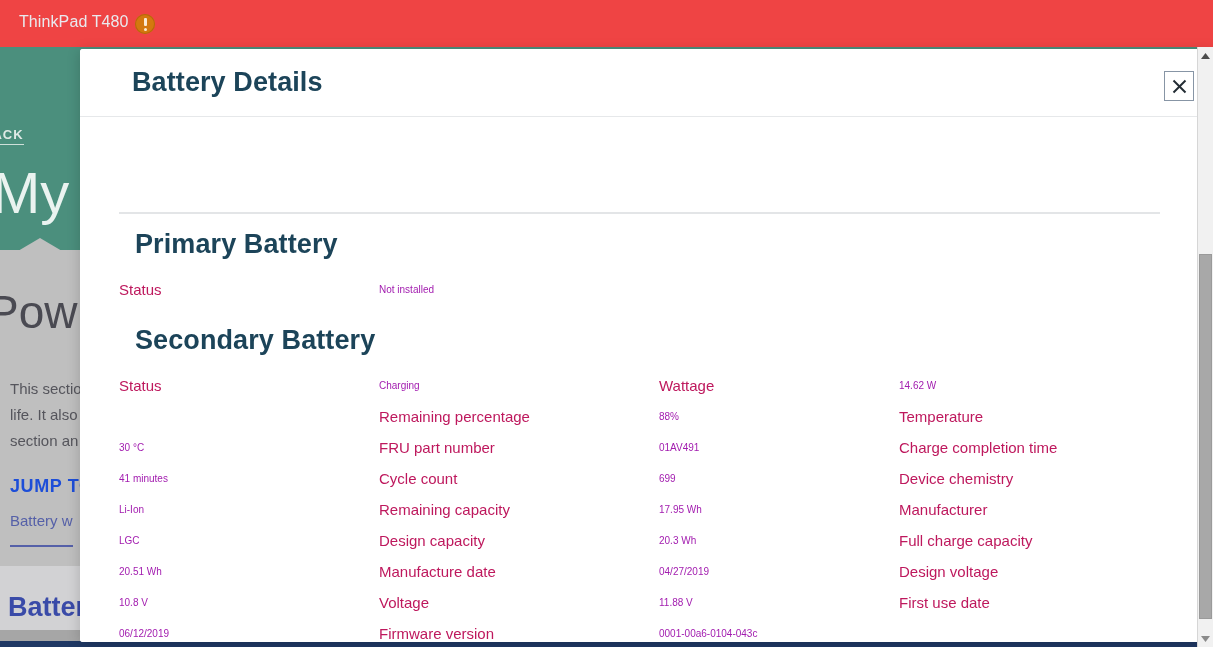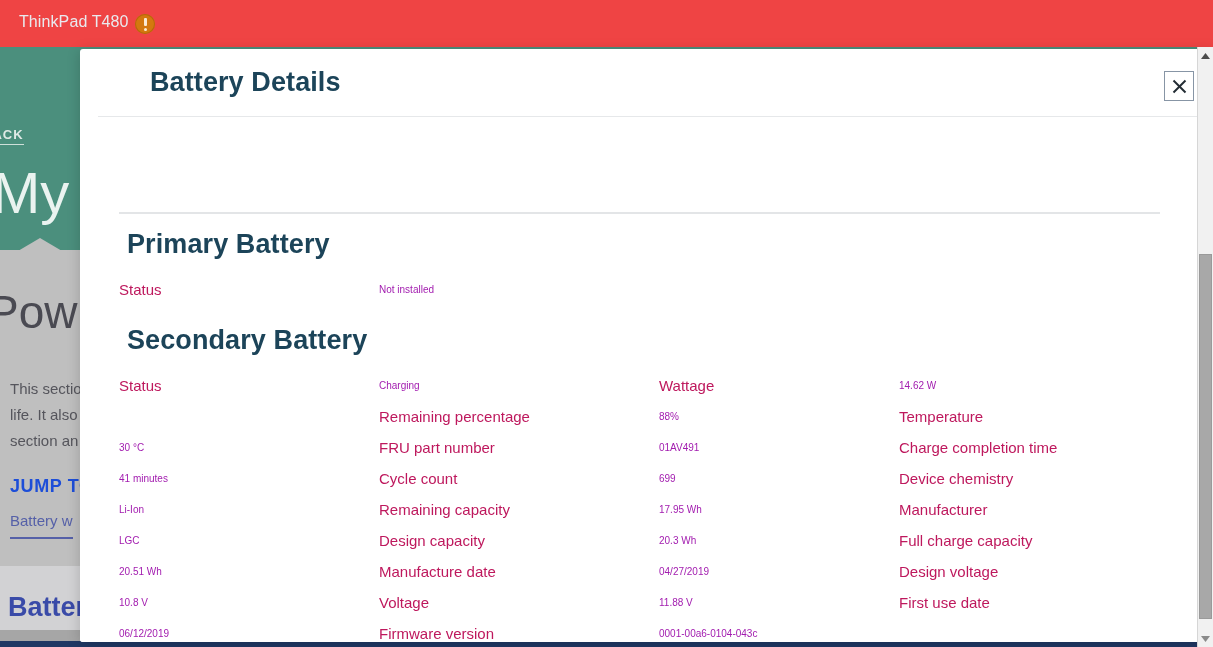--- a/index.html
+++ b/index.html
@@ -133,21 +133,21 @@
     color: #1d4ed8;
     white-space: nowrap;
   }
   .bg-link {
     position: absolute;
     left: 10px; top: 512px;
     font-size: 15px;
     color: #5560a8;
     white-space: nowrap;
     border-bottom: 2px solid #5560a8;
-    padding-bottom: 8px;
+    padding-bottom: 16px;
   }
   .bg-white-strip {
     position: absolute;
     left: 0; top: 566px;
     width: 1213px; height: 75px;
     background: #d2d2d4;
   }
   .bg-batt-head {
     position: absolute;
     left: 8px; top: 592px;
@@ -178,21 +178,20 @@
     background: #ffffff;
     border-radius: 3px 0 0 3px;
     box-shadow: 0 2px 14px rgba(0,0,0,.18);
     overflow: hidden;
   }
   .modal-header {
     position: relative;
     height: 67px;
     border-bottom: 1px solid #e6e8ea;
     background: #fff;
-    margin-left: 18px;
   }
   .modal-title {
     position: absolute;
     left: 52px; top: 18px;
     font-size: 27px;
     font-weight: bold;
     color: #1c4459;
     letter-spacing: .1px;
   }
   .close-btn {
@@ -226,21 +225,21 @@
   }
 
   .sec {
     position: absolute;
     left: 39px;
   }
   .sec-title {
     font-size: 27px;
     font-weight: bold;
     color: #1c4459;
-    margin: 0 0 14px 8px;
+    margin: 0 0 14px 16px;
     letter-spacing: .1px;
   }
   .kv-grid {
     display: grid;
     grid-template-columns: 260px 280px 240px 280px;
     row-gap: 0;
     column-gap: 0;
   }
   .kv-label {
     font-size: 15px;

